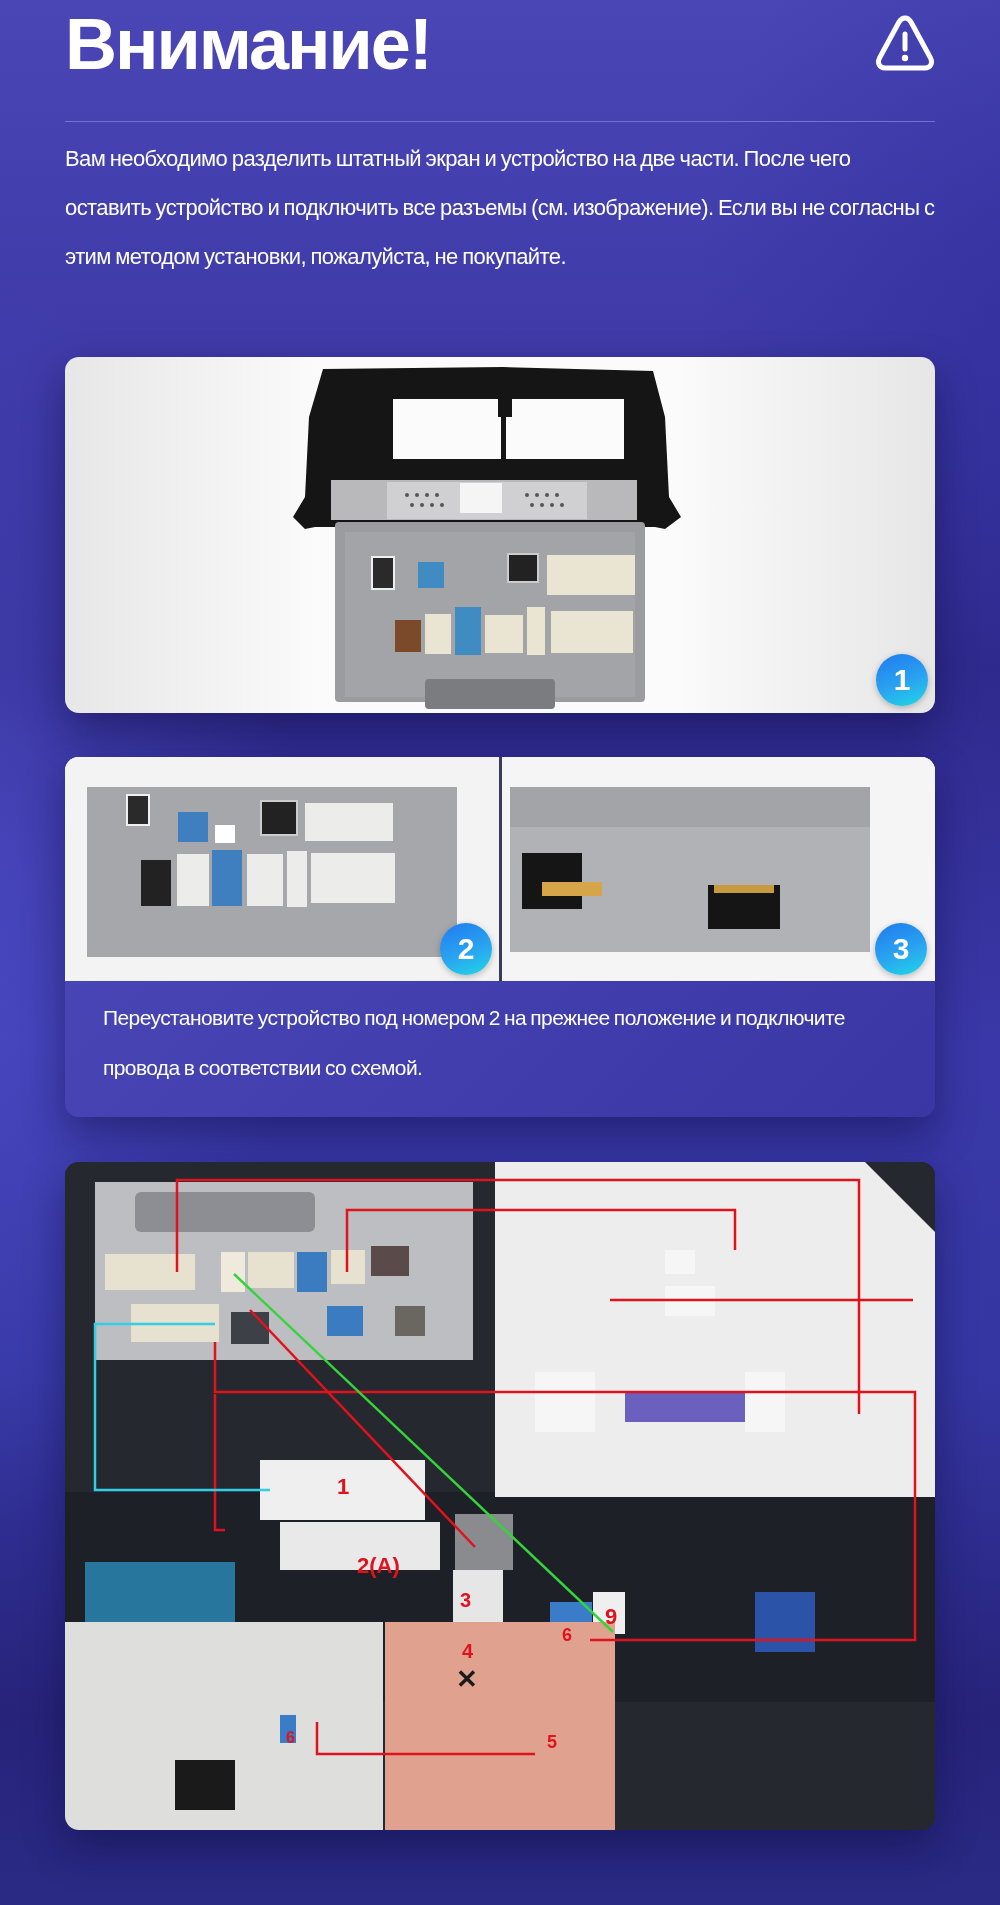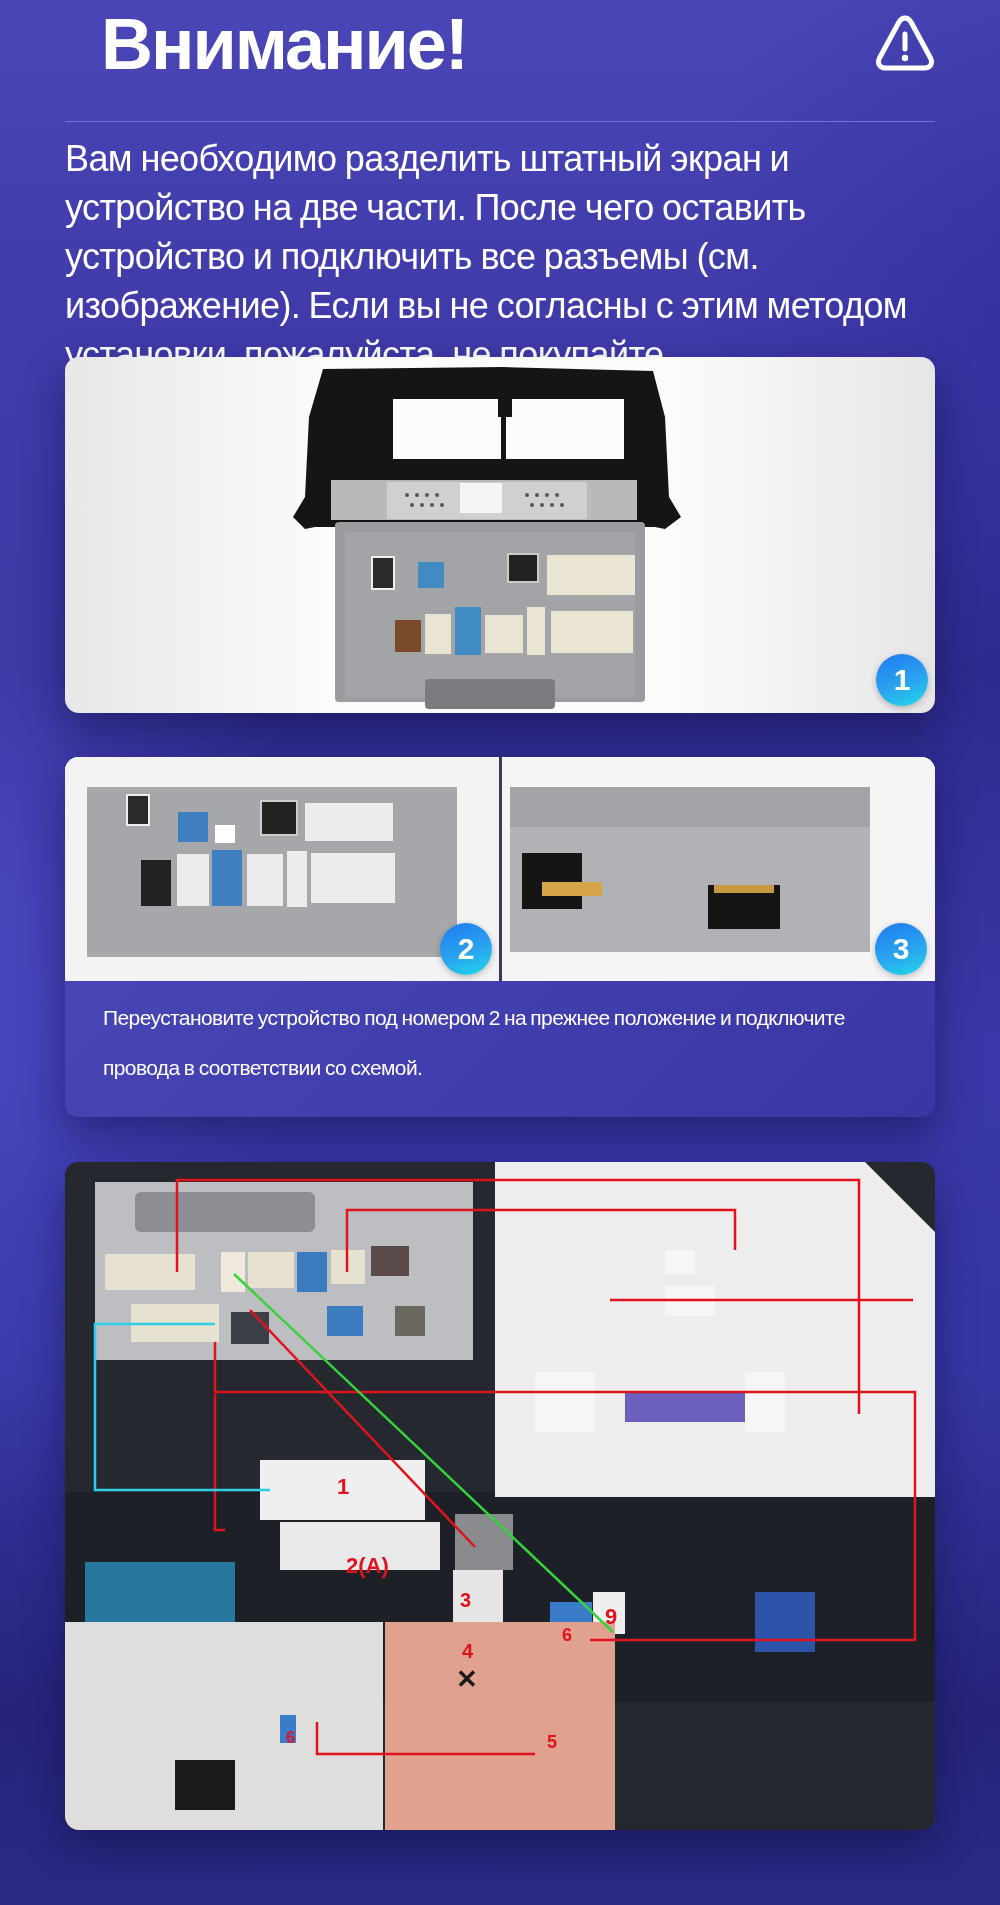--- a/index.html
+++ b/index.html
@@ -11,27 +11,26 @@
         radial-gradient(ellipse 520px 700px at 1060px 300px, rgba(40,40,150,0.5), rgba(40,40,150,0) 70%),
         linear-gradient(180deg, #4a46b6 0%, #3f3aa8 18%, #2f2a8c 35%, #3a38a8 55%, #3536a2 72%, #27237a 90%, #2a2a85 100%);
       color: #fff;
       position: relative;
     }
     .header { position: absolute; left: 65px; top: 0; width: 870px; height: 100px; }
     .title {
       position: absolute; left: 0; top: 4px;
       font-size: 72px; font-weight: bold; letter-spacing: -2px; line-height: 80px;
       font-family: "Liberation Sans", sans-serif;
-      margin-left: 36px;
     }
     .warn-icon { position: absolute; right: 0; top: 14px; width: 60px; height: 58px; }
     .divider { position: absolute; left: 65px; top: 121px; width: 870px; height: 1px; background: rgba(150,150,230,0.6); }
     .intro {
       position: absolute; left: 65px; top: 134px; width: 875px;
-      font-size: 36px; line-height: 49px; letter-spacing: -0.6px; word-spacing: -1px;
+      font-size: 22px; line-height: 49px; letter-spacing: -0.6px; word-spacing: -1px;
     }
     .card {
       position: absolute; border-radius: 14px; overflow: hidden;
       box-shadow: 0 18px 40px rgba(10,10,60,0.45);
     }
     .card1 { left: 65px; top: 357px; width: 870px; height: 356px; background: linear-gradient(90deg,#e7e7e8 0%, #fbfbfb 30%, #fbfbfb 70%, #e6e6e7 100%); }
     .badge {
       position: absolute; width: 52px; height: 52px; border-radius: 50%;
       background: linear-gradient(160deg, #1f7bef 0%, #2aa3f0 55%, #1fd9e6 100%);
       color: #fff; font-weight: bold; font-size: 30px; line-height: 52px; text-align: center;
@@ -202,21 +201,21 @@
       <polyline points="545,138 848,138" stroke="#e0131d"></polyline>
       <polyline points="160,368 150,368 150,232" stroke="#e0131d"></polyline>
       <polyline points="185,148 410,385" stroke="#e0131d"></polyline>
       <polyline points="169,112 548,470" stroke="#35d43c"></polyline>
       <polyline points="150,162 30,162 30,328 205,328" stroke="#2fd0e6"></polyline>
       <polyline points="252,560 252,592 470,592" stroke="#e0131d"></polyline>
     </g>
   </svg>
 
   <span class="lbl" style="left: 272px; top: 312px; font-size: 22px;">1</span>
-  <span class="lbl" style="left: 281px; top: 391px; font-size: 22px; text-align: center;">2(A)</span>
+  <span class="lbl" style="left: 292px; top: 391px; font-size: 22px; text-align: center;">2(A)</span>
   <span class="lbl" style="left: 395px; top: 427px; font-size: 20px;">3</span>
   <span class="lbl" style="left: 397px; top: 478px; font-size: 20px;">4</span>
   <span class="lbl" style="left: 391px; top: 502px; font-size: 26px; color: #1a1a1a;">✕</span>
   <span class="lbl" style="left: 540px; top: 442px; font-size: 22px;">9</span>
   <span class="lbl" style="left: 497px; top: 463px; font-size: 18px;">6</span>
   <span class="lbl" style="left: 482px; top: 570px; font-size: 18px;">5</span>
   <span class="lbl" style="left: 221px; top: 567px; font-size: 16px;">6</span>
 </div>
 
 </body></html>

